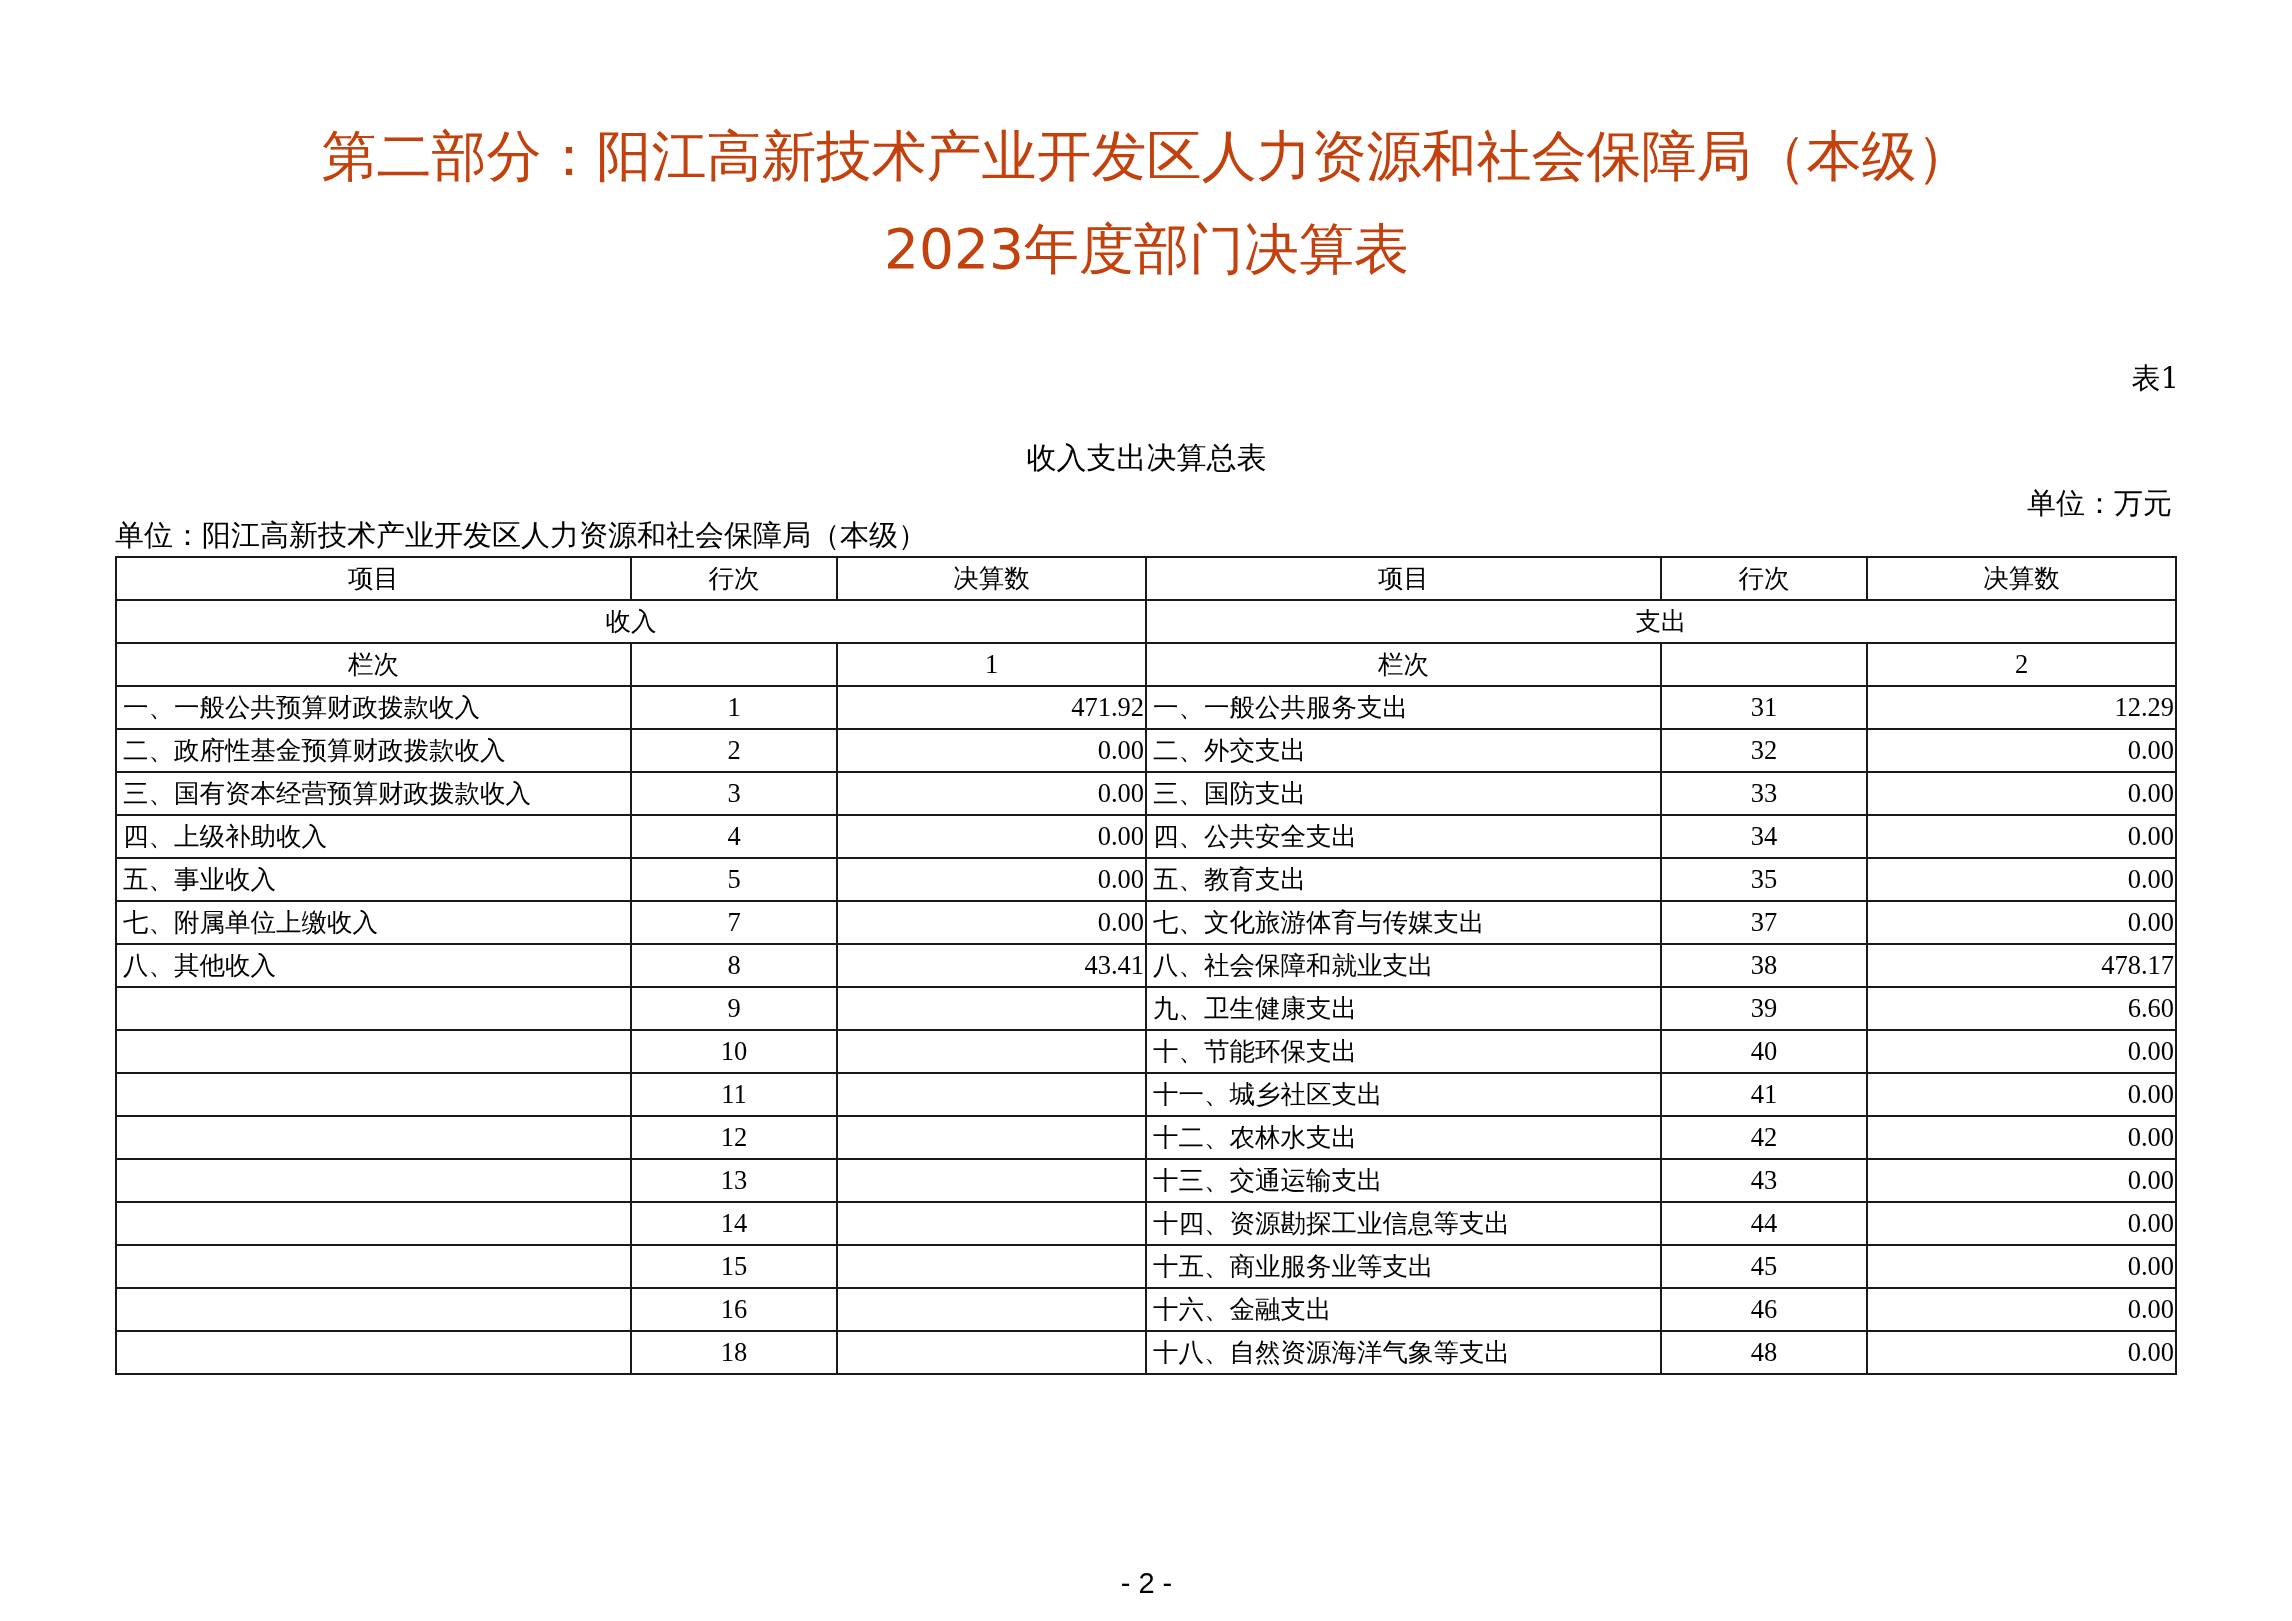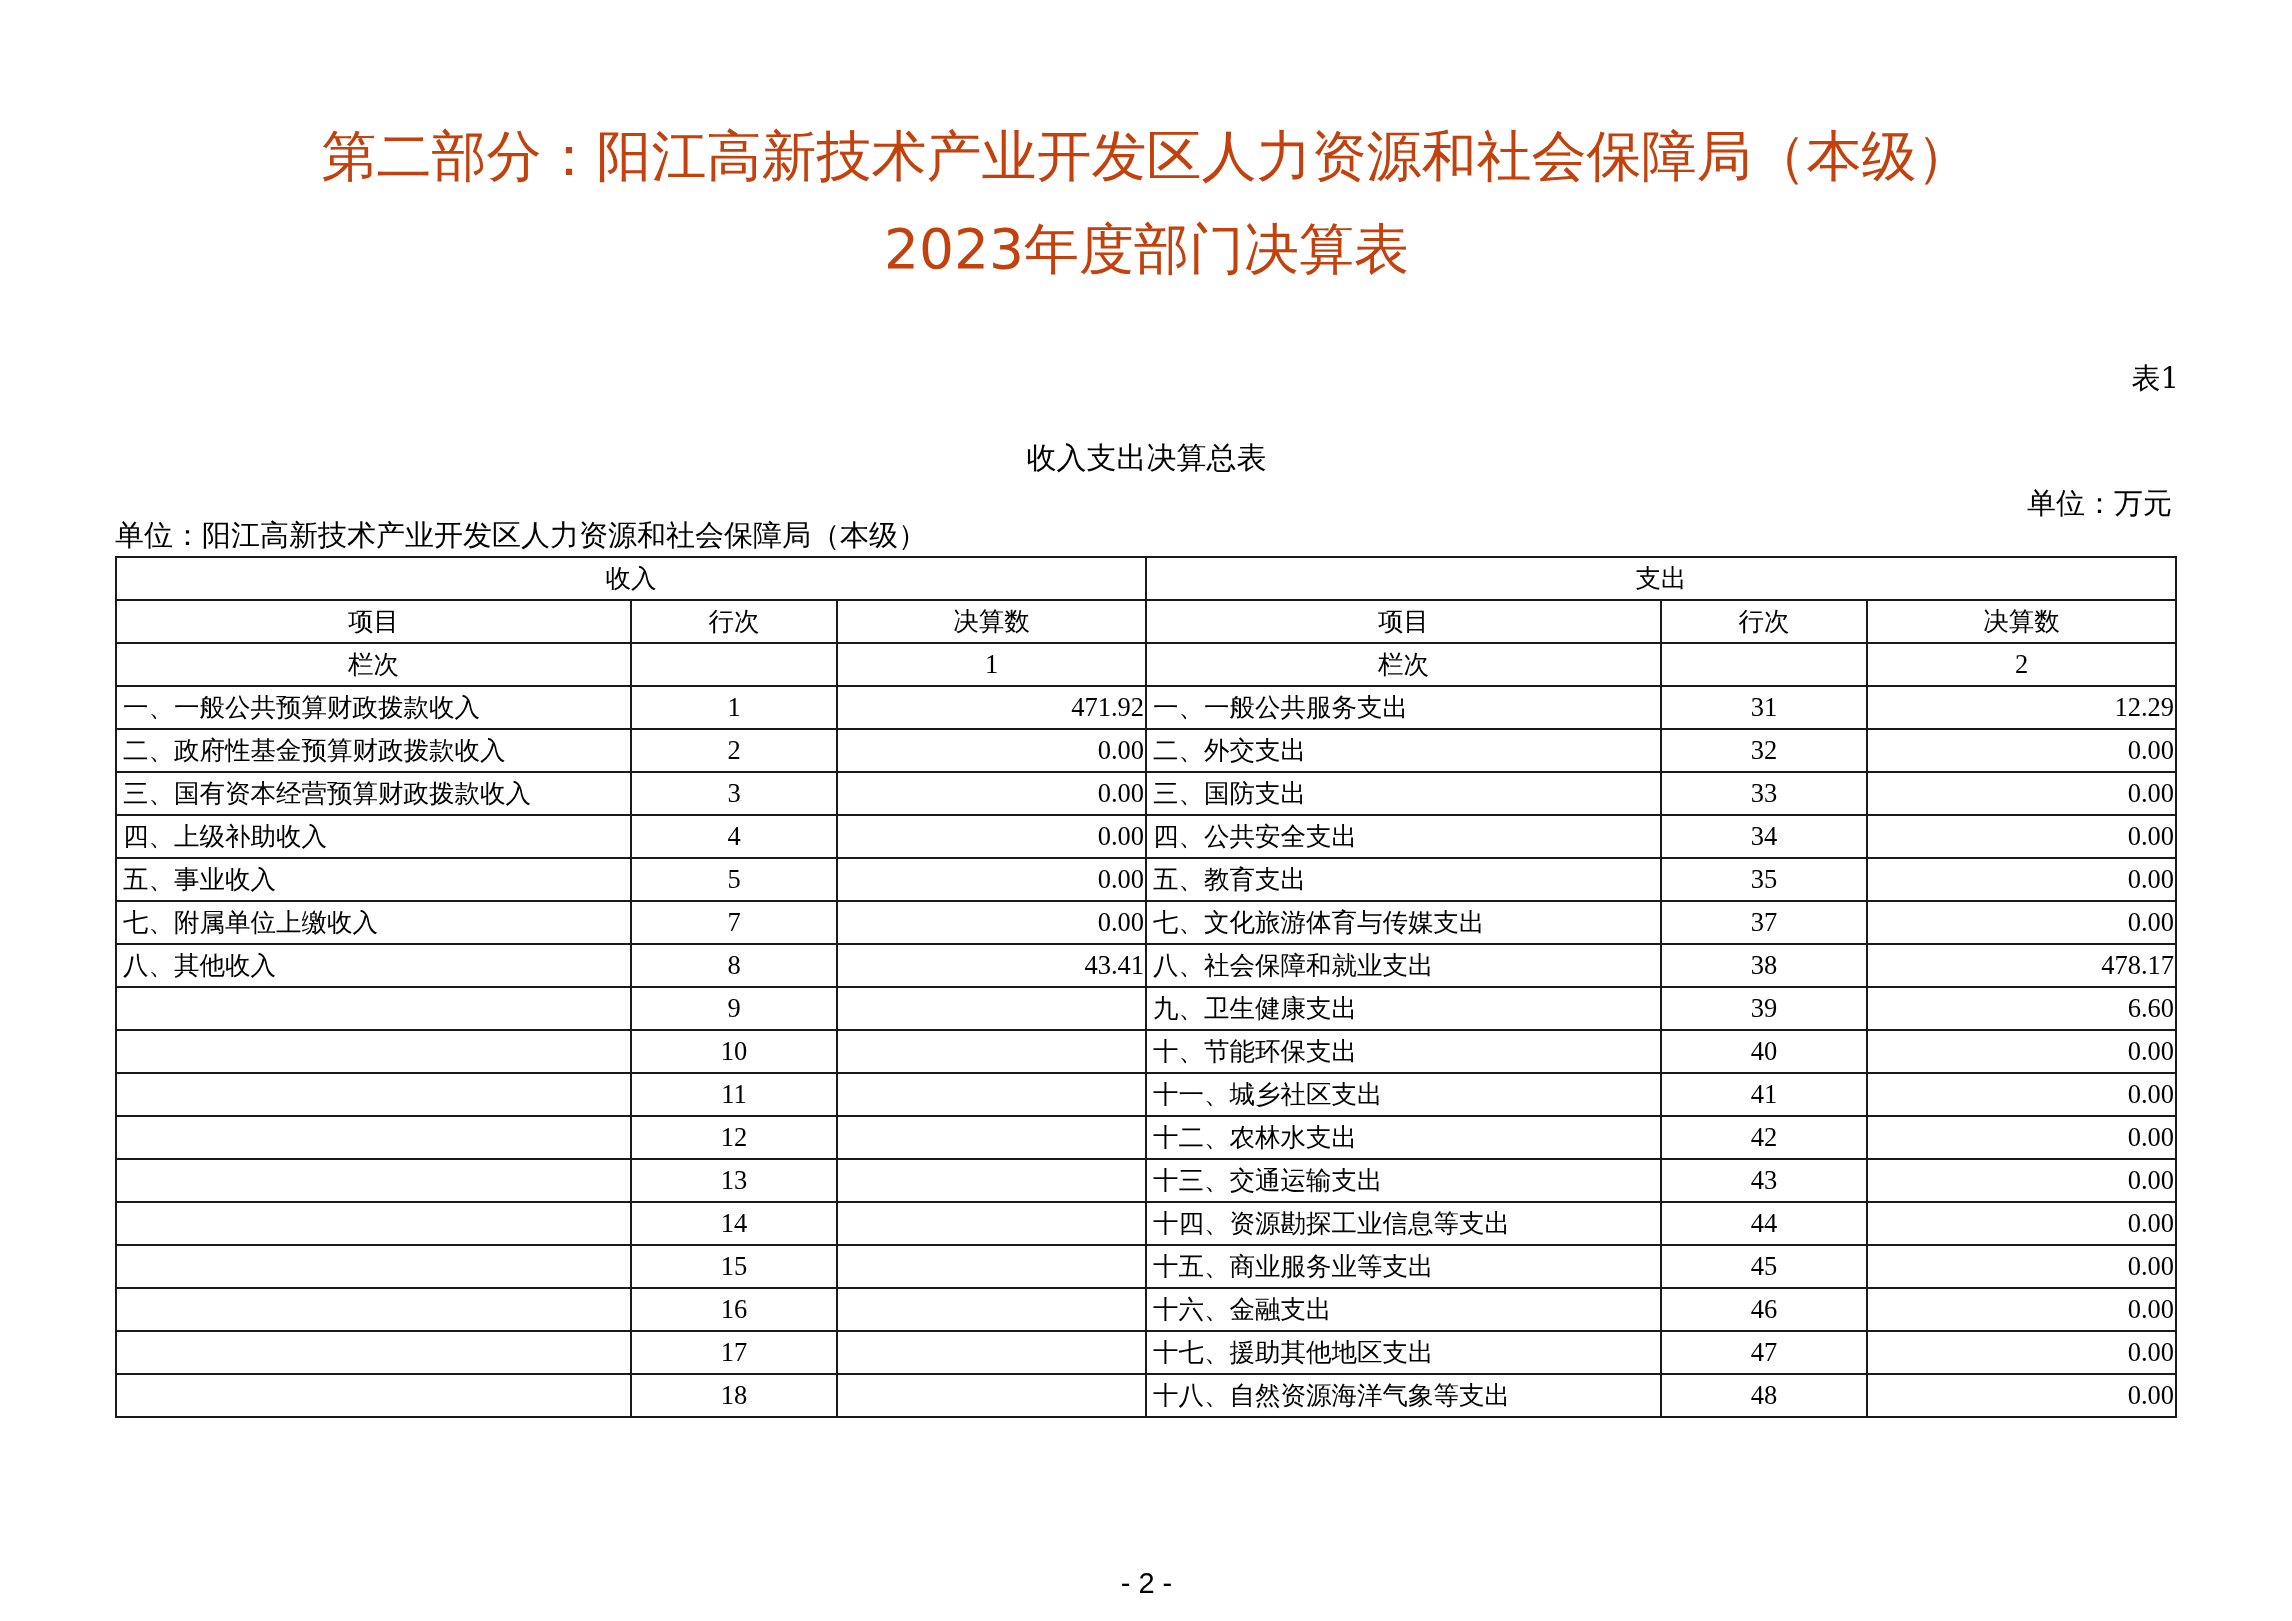--- a/index.html
+++ b/index.html
@@ -69,30 +69,30 @@
   <colgroup>
     <col class="c-item">
       <col class="c-row">
       <col class="c-amt">
     <col class="c-item">
       <col class="c-row">
       <col class="c-amt">
   </colgroup>
   <tbody id="tbody">
     <tr>
-      <td class="center" colspan="3">收入</td>
-      <td class="center split" colspan="3">支出</td>
-    </tr>
-    <tr>
       <td class="center">项目</td>
       <td class="center">行次</td>
       <td class="center">决算数</td>
       <td class="center split">项目</td>
       <td class="center">行次</td>
       <td class="center">决算数</td>
+    </tr>
+    <tr>
+      <td class="center" colspan="3">收入</td>
+      <td class="center split" colspan="3">支出</td>
     </tr>
     <tr>
       <td class="center">栏次</td>
       <td class="center"></td>
       <td class="num">1</td>
       <td class="center split">栏次</td>
       <td class="center"></td>
       <td class="num">2</td>
     </tr>
   <tr>
@@ -210,28 +210,20 @@
       <tr>
         <td class="left"></td>
         <td class="num">16</td>
         <td class="right"></td>
         <td class="left split">十六、金融支出</td>
         <td class="num">46</td>
         <td class="right">0.00</td>
       </tr>
       <tr>
         <td class="left"></td>
-        <td class="num">17</td>
-        <td class="right"></td>
-        <td class="left split">十七、援助其他地区支出</td>
-        <td class="num">47</td>
-        <td class="right">0.00</td>
-      </tr>
-      <tr>
-        <td class="left"></td>
         <td class="num">18</td>
         <td class="right"></td>
         <td class="left split">十八、自然资源海洋气象等支出</td>
         <td class="num">48</td>
         <td class="right">0.00</td>
       </tr>
     </tbody>
 </table>
 
 <div class="page-no">- 2 -</div>

